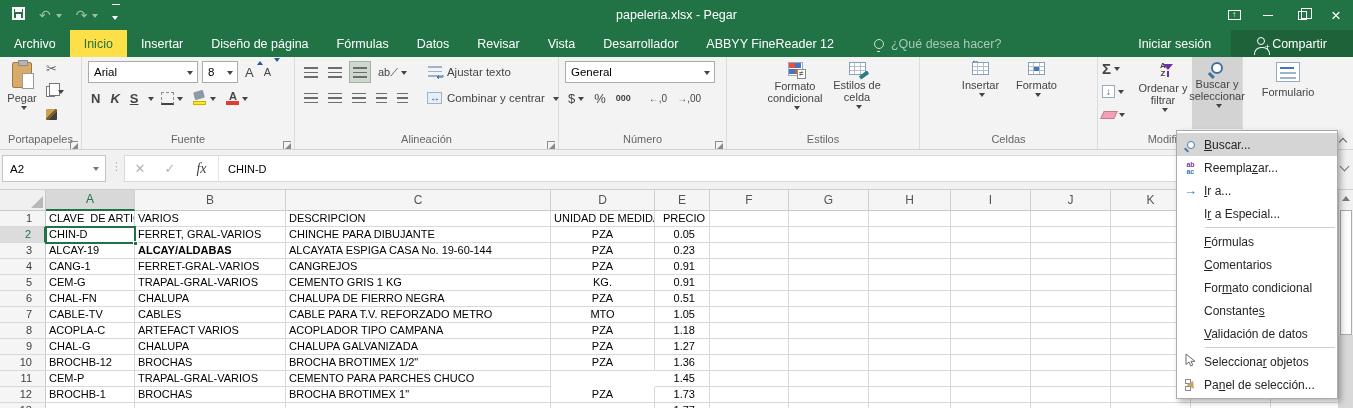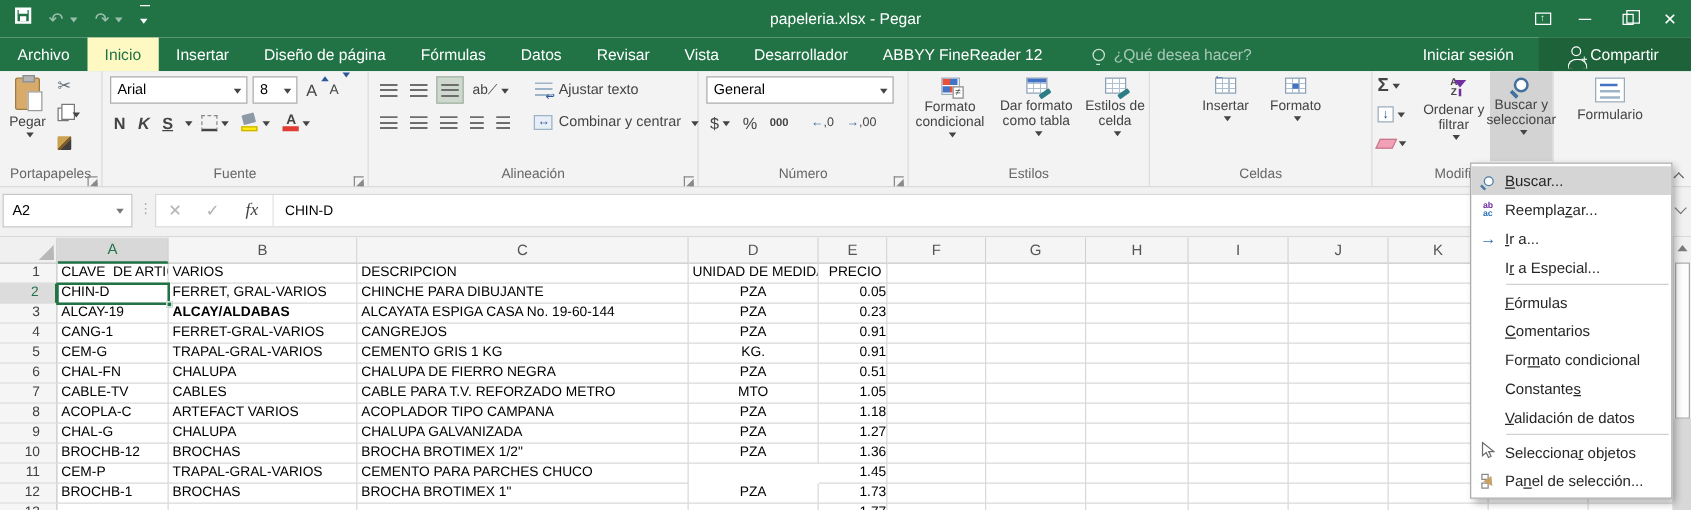--- a/index.html
+++ b/index.html
@@ -25,21 +25,21 @@
 .icoRD{position:relative;width:13px;height:10px;border:1px solid #fff;font-size:8px;line-height:8px;text-align:center}
 .icoMin{width:10px;border-top:1.5px solid #fff;display:inline-block}
 .icoRest{position:relative;width:9px;height:9px;border:1px solid #fff;background:#217346}
 .icoRest:before{content:"";position:absolute;left:2px;top:-4px;width:9px;height:9px;border:1px solid #fff}
 .icoClose{font-size:17px;line-height:17px}
 
 
 .tabrow{position:absolute;left:0;top:30px;width:1353px;height:27px;background:#217346;display:flex;align-items:stretch;color:#fff;font-size:12.5px}
 #tabs{display:flex;align-items:stretch}
 .tab{display:flex;align-items:center;padding:0 14px;cursor:default;white-space:nowrap}
-.tab.active{background:#fef9c3;color:#217346}
+.tab.active{background:#fde047;color:#217346}
 .tellme{display:flex;align-items:center;gap:7px;margin-left:26px;color:#a9c8b6}
 .bulb{position:relative;width:10px;height:10px;border:1.5px solid #cfe3d6;border-radius:50%}
 .bulb:after{content:"";position:absolute;left:2px;bottom:-4px;width:3px;height:3px;border-bottom:1.5px solid #cfe3d6}
 .acct{margin-left:auto;display:flex;align-items:stretch}
 .signin{display:flex;align-items:center;padding:0 20px;font-size:12.5px}
 .share{display:flex;align-items:center;gap:7px;background:#1d6239;padding:0 26px;font-size:12.5px}
 .person{position:relative;width:8px;height:8px;border:1.5px solid #fff;border-radius:50%;margin-top:-6px}
 .person:after{content:"";position:absolute;left:-4px;top:9px;width:14px;height:7px;border:1.5px solid #fff;border-bottom:none;border-radius:7px 7px 0 0}
 .person i{position:absolute;right:-6px;top:4px;font-style:normal;font-size:9px;color:#fff}
 
@@ -136,21 +136,21 @@
 .sheet{position:absolute;left:0;top:190px;width:1353px;height:218px;background:#fff;overflow:hidden;font-size:11px}
 .shead{display:flex;height:21px}
 .corner{position:relative;width:46px;flex:none;background:#f0f0f0;border-right:1px solid #c9c9c9;border-bottom:1px solid #c9c9c9}
 .corner:after{content:"";position:absolute;right:2px;bottom:2px;width:0;height:0;border:6px solid transparent;border-right:6px solid #b8b8b8;border-bottom:6px solid #b8b8b8;border-right-color:#b8b8b8}
 .chead{flex:none;background:#f5f5f5;border-right:1px solid #cfcfcf;border-bottom:1px solid #c9c9c9;text-align:center;font-size:12px;color:#555;line-height:20px}
 .chead.sel{background:#d8d8d8;color:#217346;border-bottom:2px solid #217346;line-height:18px}
 .srow{display:flex;height:16px}
 .rn{flex:none;width:46px;background:#f5f5f5;border-right:1px solid #c9c9c9;border-bottom:1px solid #d9d9d9;text-align:right;padding-right:13px;color:#3f3f3f;font-size:11px;line-height:15px}
 .rn.sel{background:#dcdcdc;color:#217346;border-right:2px solid #217346}
 .cell{flex:none;border-right:1px solid #d9d9d9;border-bottom:1px solid #d9d9d9;padding:0 3px;line-height:15px;color:#000;white-space:pre;overflow:hidden}
-.cell.c{text-align:center}.cell.r{text-align:right;padding-right:0}.cell.l8{padding-left:8px}
+.cell.c{text-align:center}.cell.r{text-align:right;padding-right:14px}.cell.l8{padding-left:8px}
 .selbox{position:absolute;left:45px;top:36px;width:91px;height:18px;border:2px solid #217346;pointer-events:none}
 .selbox .handle{position:absolute;right:-4px;bottom:-4px;width:5px;height:5px;background:#217346;border:1px solid #fff}
 
 
 .vscroll{position:absolute;right:0;top:190px;width:15px;height:218px;background:#f1f1f1;border-left:1px solid #d4d4d4;z-index:60}
 .sb-up{height:17px;display:flex;align-items:center;justify-content:center;background:#f1f1f1}
 .sb-up:after{content:"";width:0;height:0;border:4px solid transparent;border-bottom:5px solid #7b7b7b;margin-top:-4px}
 .sb-thumb{position:absolute;left:1px;right:1px;top:20px;height:125px;background:#fdfdfd;border:1px solid #ababab}
 .sb-low{position:absolute;left:0;right:0;top:145px;bottom:0;background:#d8d8d8}
 
@@ -374,27 +374,20 @@
       <span class="dlg"></span>
     </div>
 
     <div class="rg" style="width:193px">
       <div class="gbody" style="display:flex;justify-content:center;gap:2px">
         <div class="bigbtn" style="width:66px">
           <span class="cfico"></span>
           <span class="cap">Formato condicional</span>
             <span class="car"></span>
         </div>
-        <div class="bigbtn" style="width:68px">
-          <span class="tblico hd">
-              <span class="brushtip"></span>
-            </span>
-          <span class="cap">Dar formato como tabla</span>
-            <span class="car"></span>
-        </div>
         <div class="bigbtn" style="width:54px">
           <span class="tblico">
               <span class="brushtip"></span>
             </span>
           <span class="cap">Estilos de celda</span>
             <span class="car"></span>
         </div>
       </div>
       <div class="glabel">Estilos</div>
     </div>

